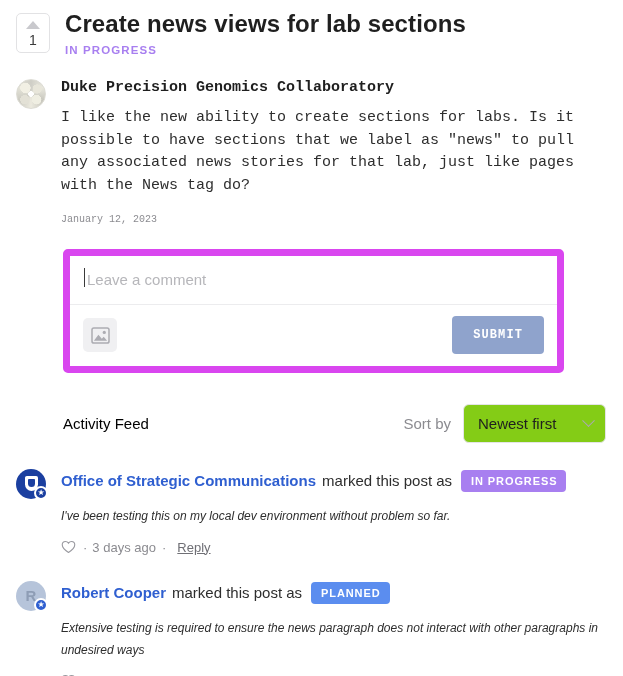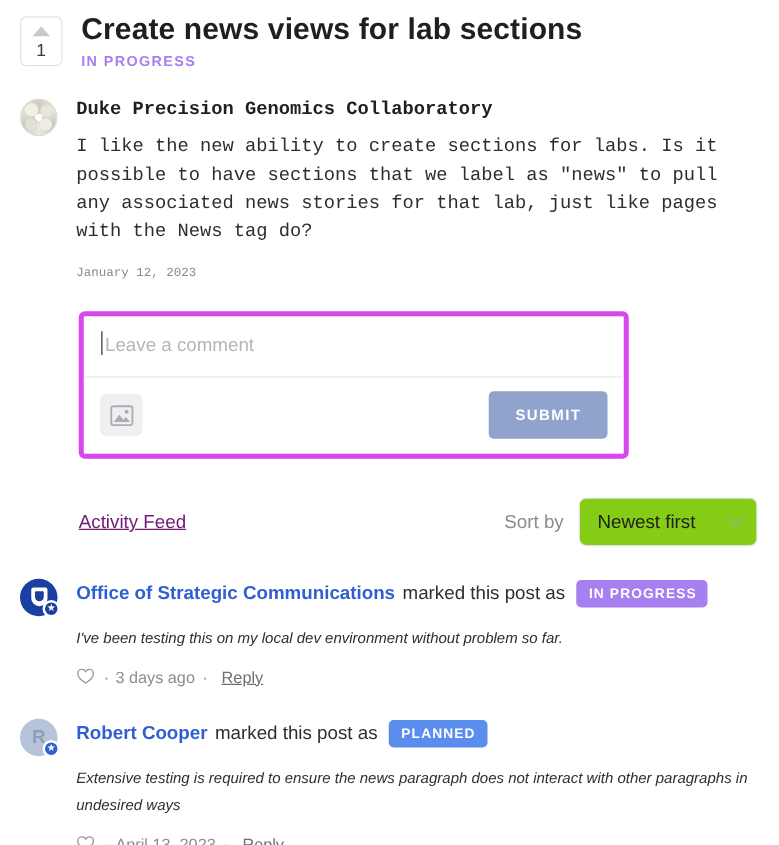--- a/index.html
+++ b/index.html
@@ -87,24 +87,24 @@
       radial-gradient(circle at 72% 32%, #e8e6da 0 16%, rgba(0,0,0,0) 17%),
       radial-gradient(circle at 28% 70%, #e3e1d6 0 16%, rgba(0,0,0,0) 17%),
       radial-gradient(circle at 70% 70%, #efeee2 0 17%, rgba(0,0,0,0) 18%),
       conic-gradient(#cfcec6, #e9e8de, #c7c6bd, #eceadf, #cbcac1, #e4e3d8, #cfcec6);
     border: 1px solid #dddcd4;
   }
 
   
   .composer {
     margin: 24px 0 0 47px;
-    border: 4px solid #d946ef;
+    border: 7px solid #d946ef;
     border-radius: 5px;
     background: #fff;
-    width: 440px;
+    width: 501px;
   }
   .composer-input-row {
     padding: 15px 16px 16px 16px;
     border-bottom: 1px solid #ececee;
   }
   .composer-placeholder {
     font-size: 15px;
     color: #b6b6ba;
     position: relative;
     padding-left: 1px;
@@ -132,32 +132,32 @@
   }
   .submit-btn {
     background: #8fa3cc;
     color: #ffffff;
     font-size: 12px;
     font-weight: bold;
     letter-spacing: 1.1px;
     border: none;
     border-radius: 4px;
     padding: 12px 21px;
-    font-family: Liberation Sans, sans-serif;
+    font-family: Liberation Mono, monospace;
     cursor: pointer;
   }
 
   
   .feed-bar {
     display: flex;
     align-items: center;
     margin: 31px 0 0 47px;
     width: 543px;
   }
-  .feed-title { font-size: 15px; color: #701a75; text-decoration: underline; }
+  .feed-title { font-size: 15px; color: #000000; }
   .sort-group { margin-left: auto; display: flex; align-items: center; }
   .sort-label { font-size: 15px; color: #8b8b90; margin-right: 12px; }
   .sort-select {
     border: 1px solid #e4e4e7;
     border-radius: 6px;
     background: #84cc16;
     padding: 10px 12px 10px 14px;
     font-size: 15px;
     color: #1f1f1f;
     display: flex;

